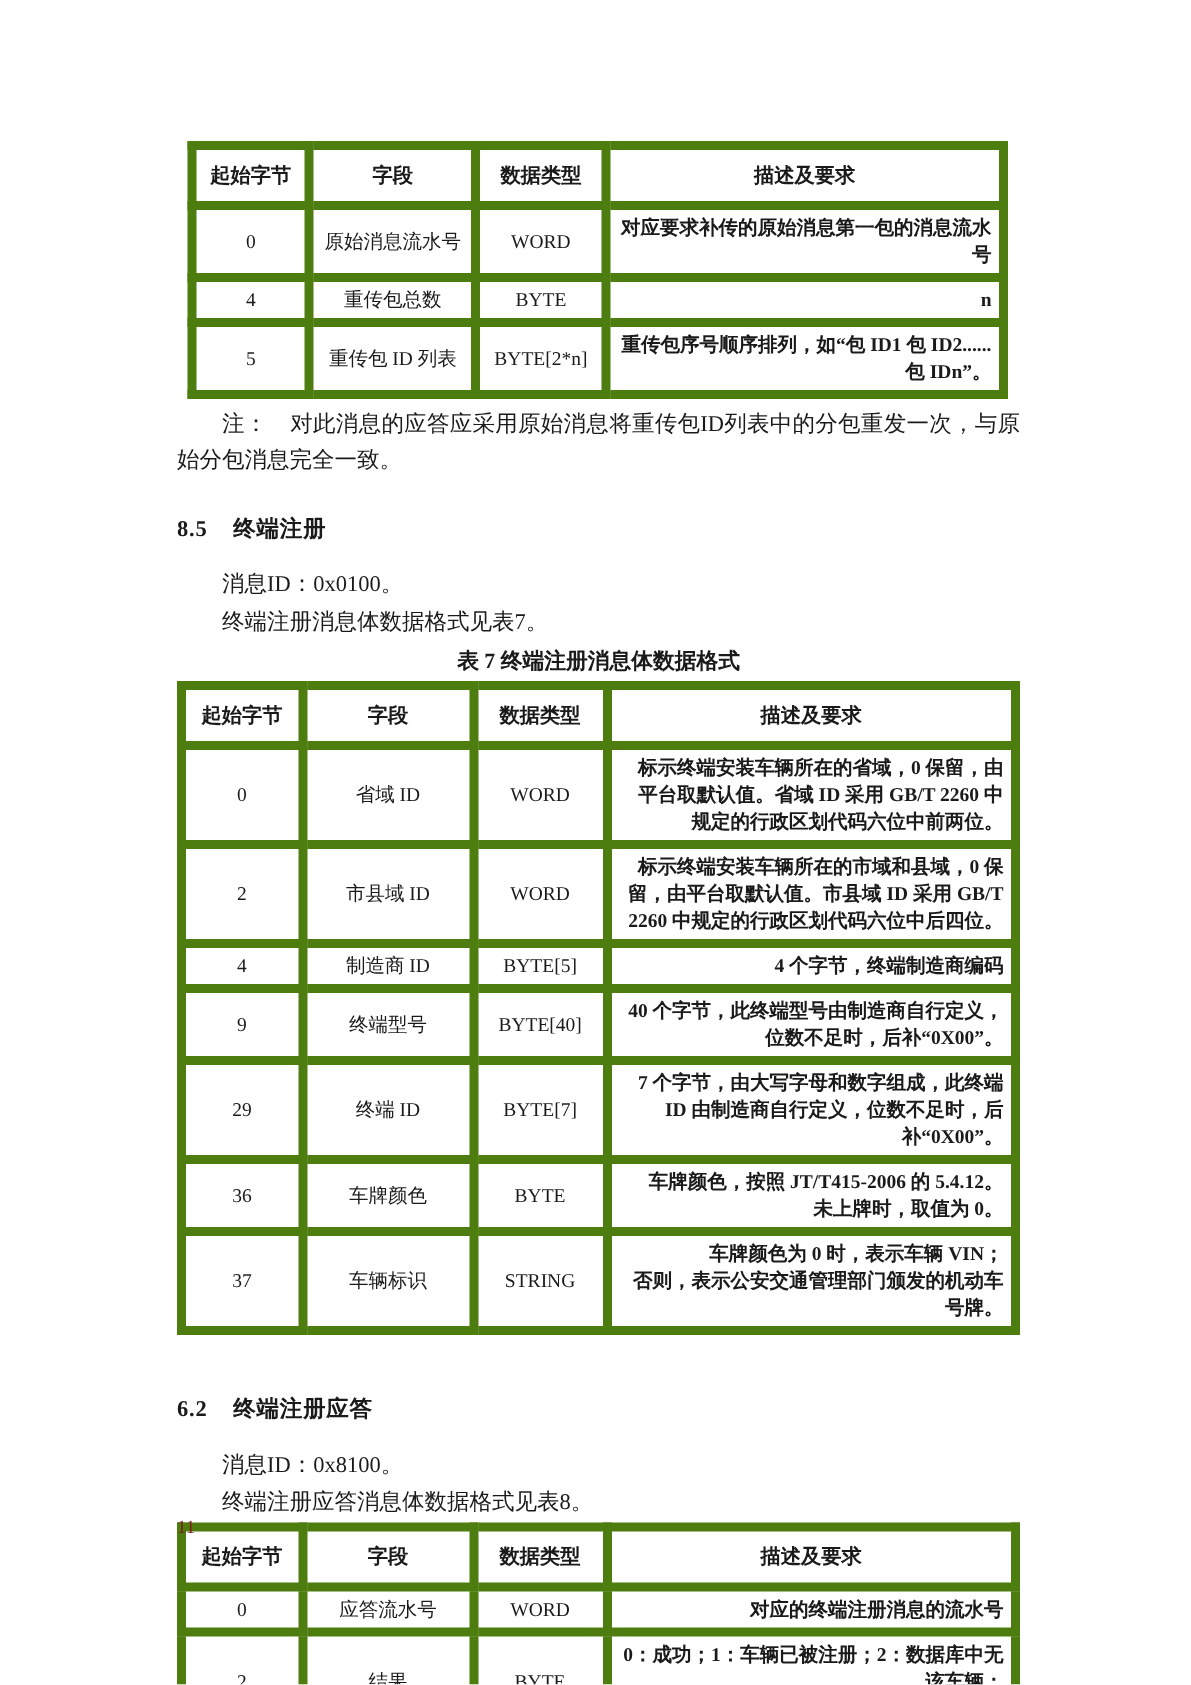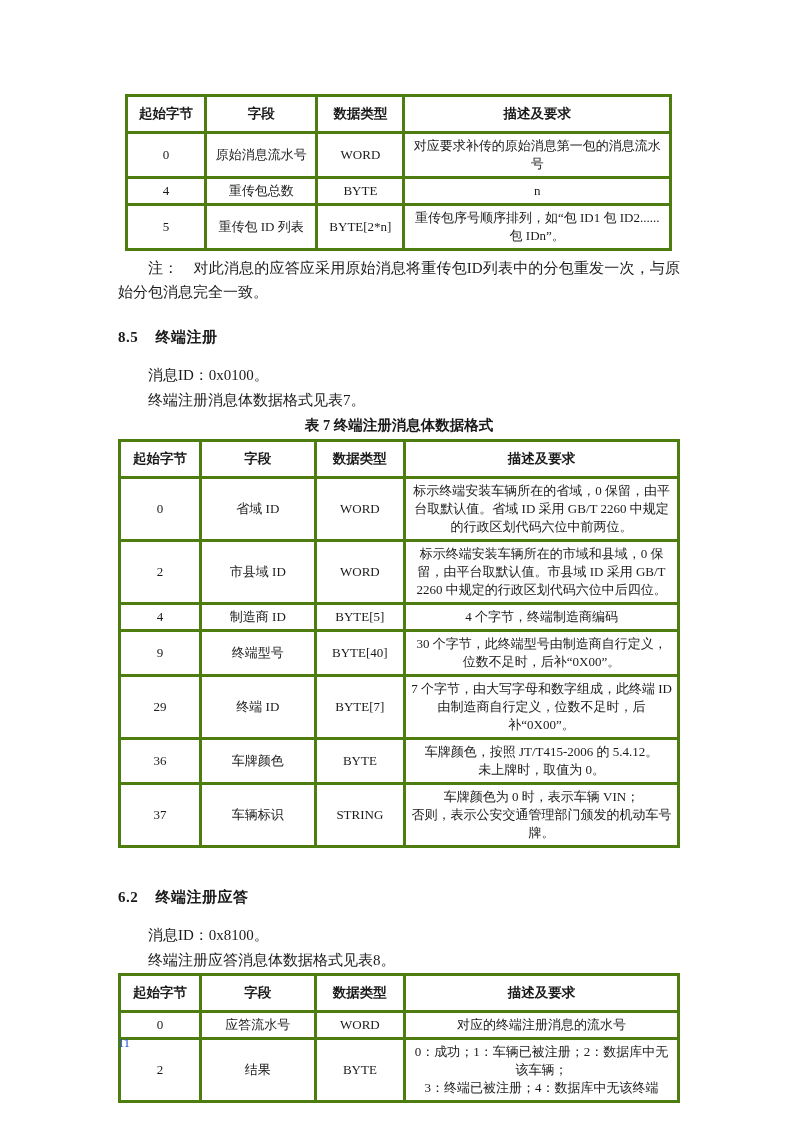--- a/index.html
+++ b/index.html
@@ -28,36 +28,36 @@
     width: 100%;
     font-size: 13px;
     border: 2px solid #1a1a1a;
     table-layout: fixed;
   }
   table.tbl-first {
     width: 547px;
     margin-left: 7px;
   }
   .tbl th, .tbl td {
-    border: 3px solid #4d7c0f;
+    border: 6px solid #4d7c0f;
     font-weight: normal;
   }
   .tbl th {
     font-weight: bold;
     padding: 8px 4px;
     text-align: center;
     font-size: 13.5px;
   }
   .tbl td {
     padding: 3px 5px;
     line-height: 18px;
     vertical-align: middle;
   }
   .tbl td.c { text-align: center; }
-  .tbl td.desc { text-align: center; white-space: pre-line; }
+  .tbl td.desc { text-align: right; white-space: pre-line; font-weight: bold; }
   col.c1 { width: 14.5%; }
   col.c2 { width: 20.5%; }
   col.c3 { width: 16%; }
   col.c4 { width: 49%; }
   .note {
     margin: 5px 0 0 0;
     font-size: 15px;
     line-height: 24px;
     text-indent: 2em;
     text-align: justify;
@@ -79,23 +79,23 @@
   .para.first { margin-top: 16px; }
   .caption {
     text-align: center;
     font-weight: bold;
     font-size: 14.5px;
     margin: 3px 0 4px 0;
   }
   .pageno {
     position: absolute;
     left: 118px;
-    top: 1036px;
+    top: 1011px;
     font-size: 12.5px;
-    color: #1d4ed8;
+    color: #7f1d1d;
   }
 </style>
 </head>
 <body>
 
 <div class="page">
   <div class="content">
 
     <table class="tbl tbl-first">
       <colgroup>
@@ -175,21 +175,21 @@
         <tr>
           <td class="c">4</td>
           <td class="c">制造商 ID</td>
           <td class="c">BYTE[5]</td>
           <td class="desc">4 个字节，终端制造商编码</td>
         </tr>
         <tr>
           <td class="c">9</td>
           <td class="c">终端型号</td>
           <td class="c">BYTE[40]</td>
-          <td class="desc">30 个字节，此终端型号由制造商自行定义，位数不足时，后补“0X00”。</td>
+          <td class="desc">40 个字节，此终端型号由制造商自行定义，位数不足时，后补“0X00”。</td>
         </tr>
         <tr>
           <td class="c">29</td>
           <td class="c">终端 ID</td>
           <td class="c">BYTE[7]</td>
           <td class="desc">7 个字节，由大写字母和数字组成，此终端 ID 由制造商自行定义，位数不足时，后补“0X00”。</td>
         </tr>
         <tr>
           <td class="c">36</td>
           <td class="c">车牌颜色</td>

